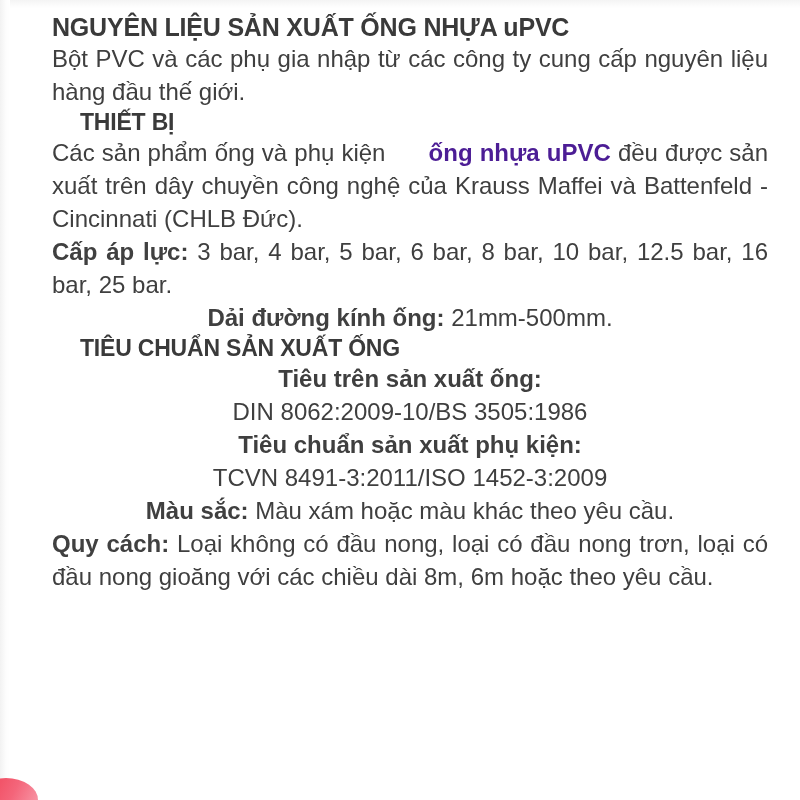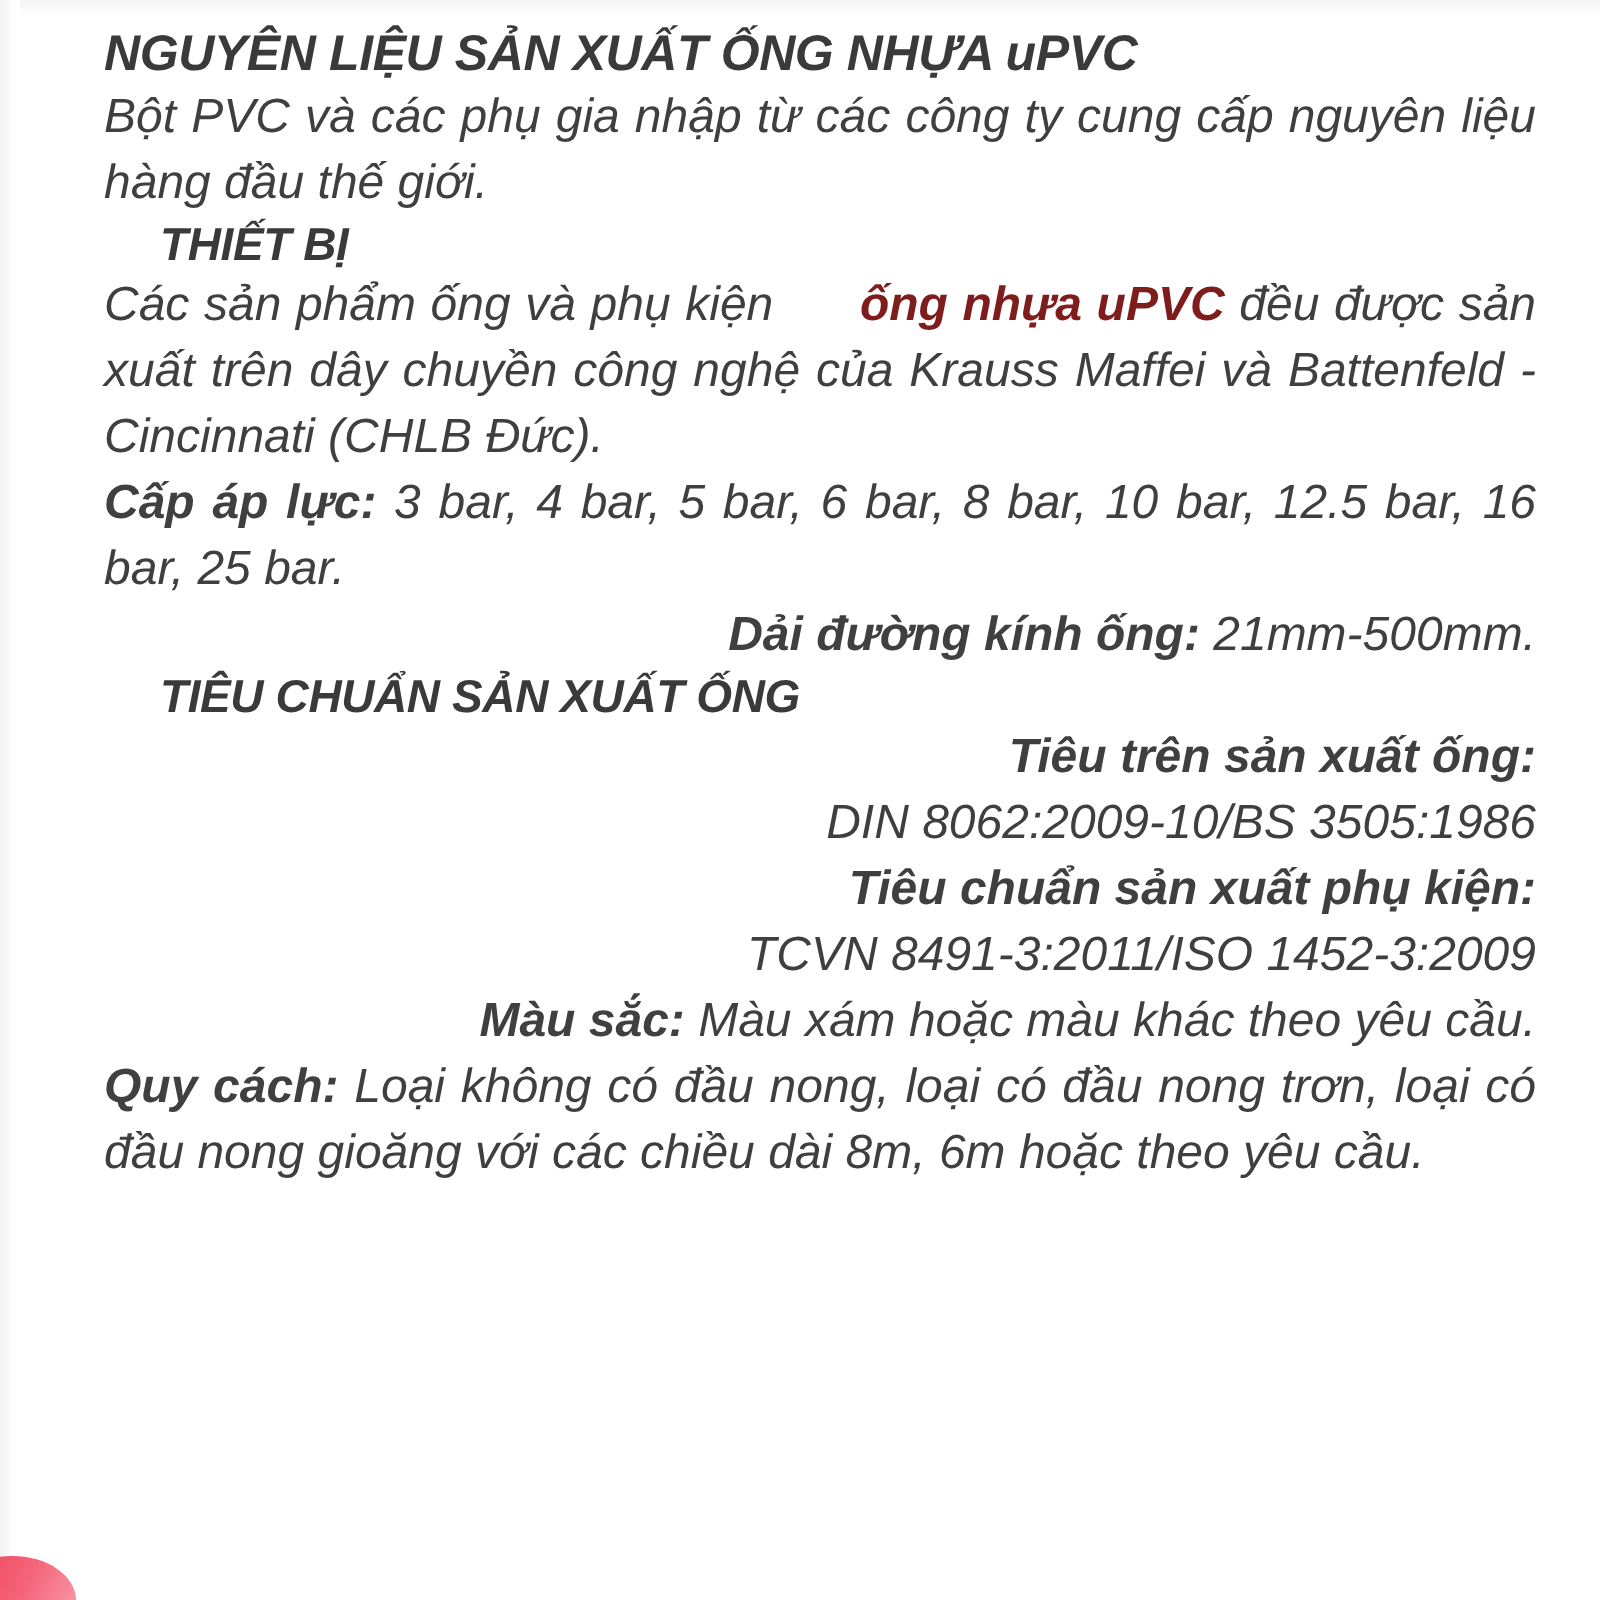--- a/index.html
+++ b/index.html
@@ -44,21 +44,20 @@
     border-radius: 50%;
     background: linear-gradient(115deg, #ef3b4e 0%, #f4657a 55%, #f9a4b2 100%);
     pointer-events: none;
   }
 
   .page {
     position: absolute;
     left: 52px;
     top: 0;
     width: 716px;
-    font-style: italic;
   }
 
   h1.doc-title,
   h2.section-title {
     font-weight: bold;
     color: #3a3a3a;
     letter-spacing: -0.2px;
     margin: 0;
   }
 
@@ -76,30 +75,30 @@
 
   p.body-text {
     font-size: 24px;
     line-height: 33px;
     margin: 0;
     color: #3f3f3f;
     text-align: justify;
     text-justify: inter-word;
   }
   p.body-text.no-justify {
-    text-align: right;
+    text-align: center;
   }
 
   .lead {
     font-weight: bold;
     color: #404040;
   }
   .emph {
     font-weight: bold;
-    color: #7f1d1d;
+    color: #4c1d95;
     margin-left: 36px;
   }
 
   .block-intro      { margin-top: 18px; }
   .gap-before-thiet { margin-top: 34px; }
   .gap-after-thiet  { margin-top: 28px; }
   .gap-before-tieu  { margin-top: 38px; }
   .list-tight       { margin-top: 2px; }
 </style>
 </head>

